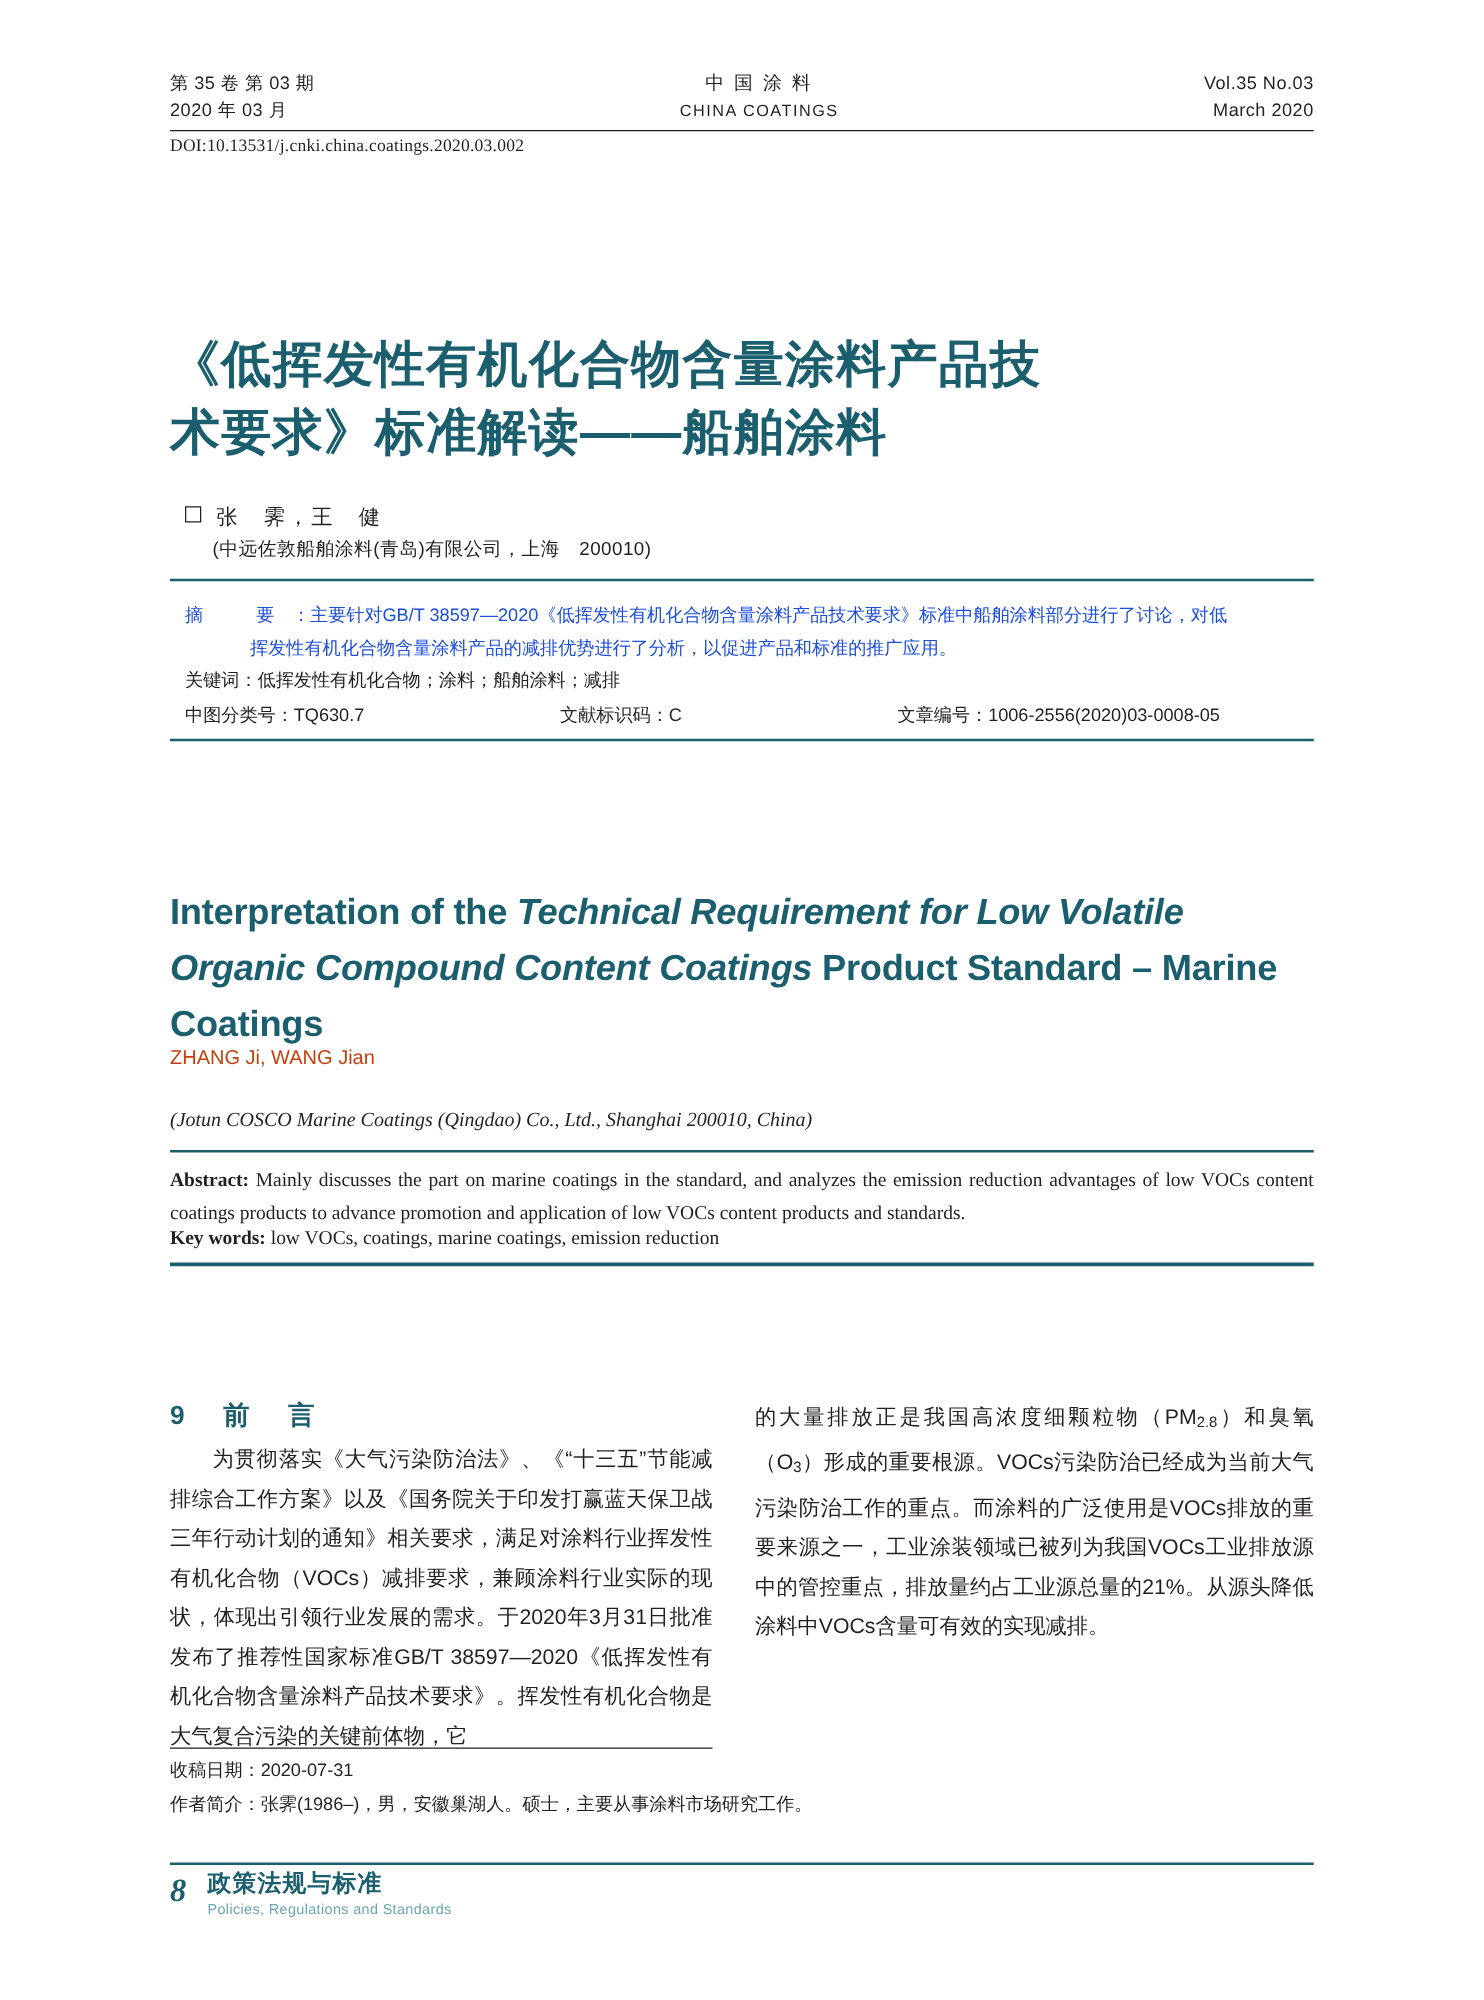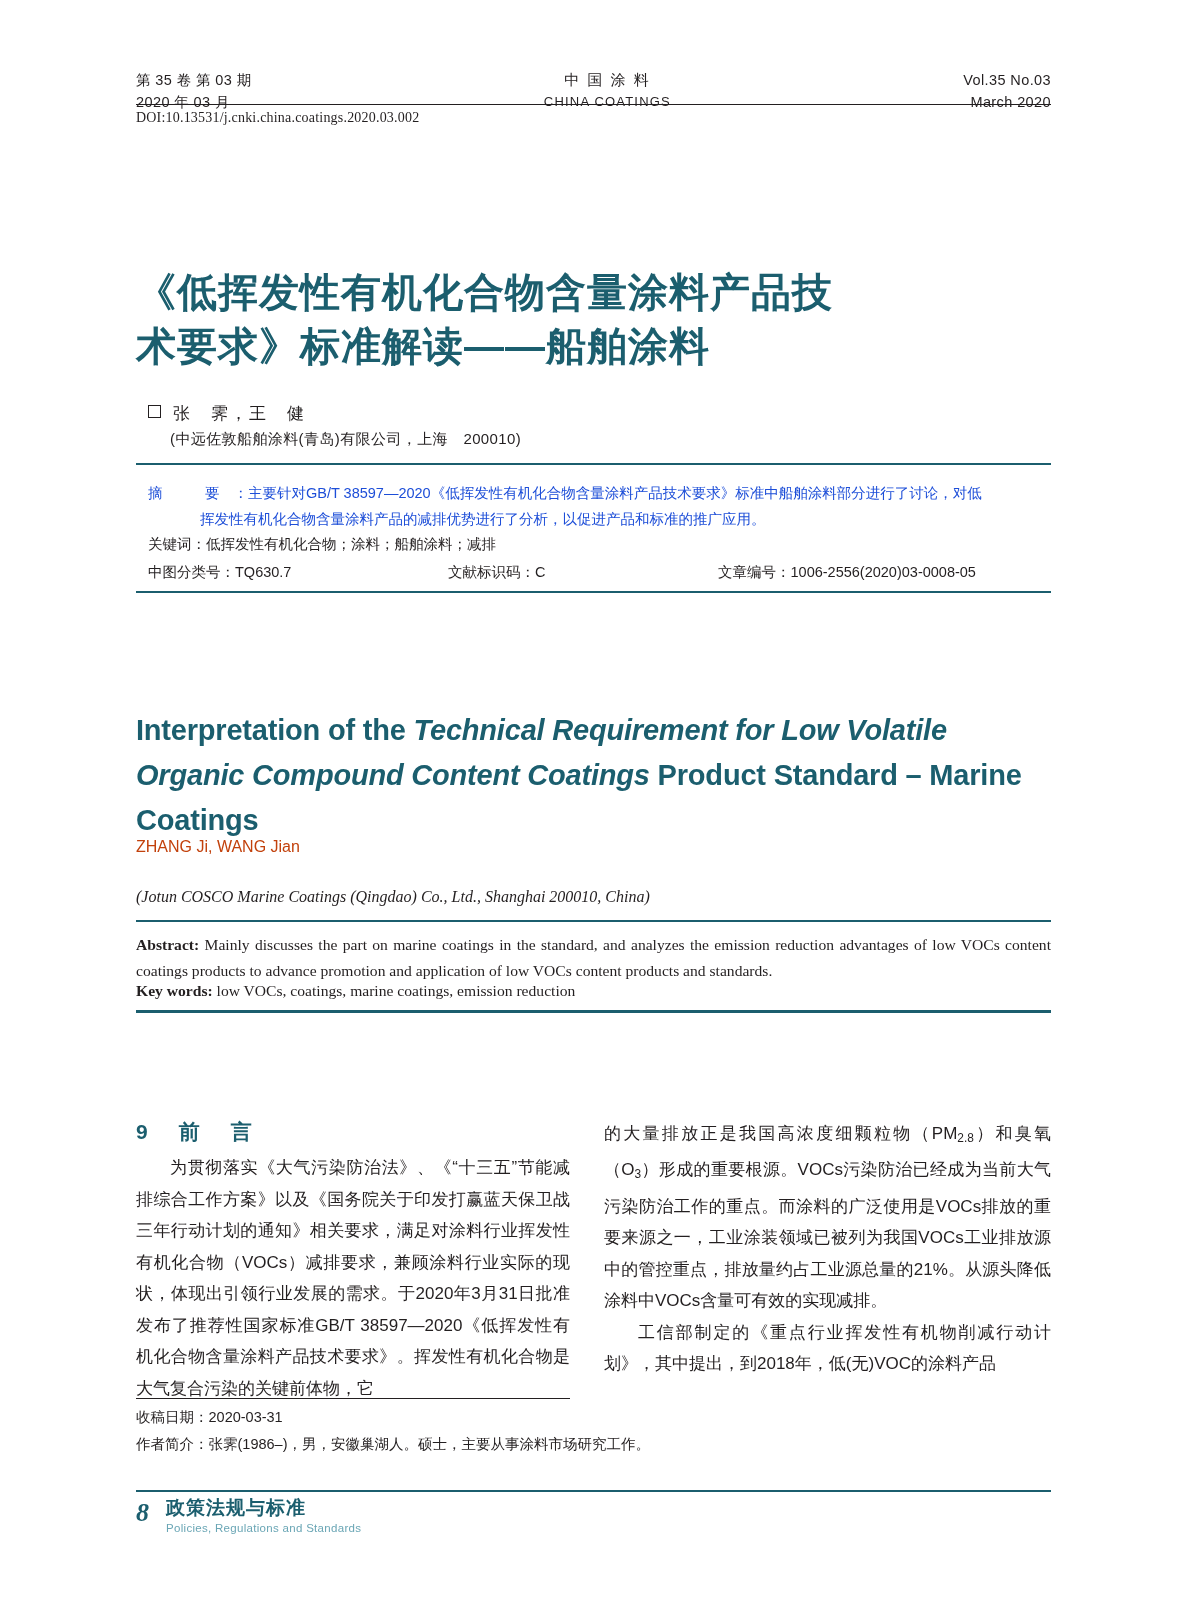--- a/index.html
+++ b/index.html
@@ -30,21 +30,21 @@
     top: 56px;
     width: 915px;
     display: flex;
     justify-content: space-between;
     align-items: flex-start;
     font-family: "Liberation Sans", sans-serif;
     font-size: 14.5px;
     color: #231f20;
     letter-spacing: 0.4px;
   }
-  .runhead .col { line-height: 22px; margin-top: 13px; }
+  .runhead .col { line-height: 22px; }
   .runhead .col.left { text-align: left; }
   .runhead .col.center { text-align: center; }
   .runhead .col.right { text-align: right; }
   .runhead .cn-journal {
     font-size: 15px;
     letter-spacing: 2px;
   }
   .runhead .en-journal {
     font-size: 13px;
     letter-spacing: 1.2px;
@@ -398,26 +398,25 @@
   <div class="rule-en-2"></div>
 
   <div class="sec-head">9　前　言</div>
 
   <div class="col-left">
     <p class="indent">为贯彻落实《大气污染防治法》、《“十三五”节能减排综合工作方案》以及《国务院关于印发打赢蓝天保卫战三年行动计划的通知》相关要求，满足对涂料行业挥发性有机化合物（VOCs）减排要求，兼顾涂料行业实际的现状，体现出引领行业发展的需求。于2020年3月31日批准发布了推荐性国家标准GB/T 38597—2020《低挥发性有机化合物含量涂料产品技术要求》。挥发性有机化合物是大气复合污染的关键前体物，它</p>
   </div>
 
   <div class="col-right">
     <p><span>的大量排放正是我国高浓度细颗粒物（PM</span><sub>2.8</sub><span>）和臭氧（O</span><sub>3</sub><span>）形成的重要根源。VOCs污染防治已经成为当前大气污染防治工作的重点。而涂料的广泛使用是VOCs排放的重要来源之一，工业涂装领域已被列为我国VOCs工业排放源中的管控重点，排放量约占工业源总量的21%。从源头降低涂料中VOCs含量可有效的实现减排。</span></p>
-    <p class="indent">工信部制定的《重点行业挥发性有机物削减行动计划》，其中提出，到2018年，低(无)VOC的涂料产品</p>
   </div>
 
   <div class="rule-foot"></div>
   <div class="footnotes">
-    <div>收稿日期：2020-03-31</div>
+    <div>收稿日期：2020-07-31</div>
     <div>作者简介：张霁(1986–)，男，安徽巢湖人。硕士，主要从事涂料市场研究工作。</div>
   </div>
 
   <div class="rule-bottom"></div>
   <div class="footer">
     <div class="folio">8</div>
     <div class="footer-text">
       <div class="cn">政策法规与标准</div>
       <div class="en">Policies, Regulations and Standards</div>
     </div>

